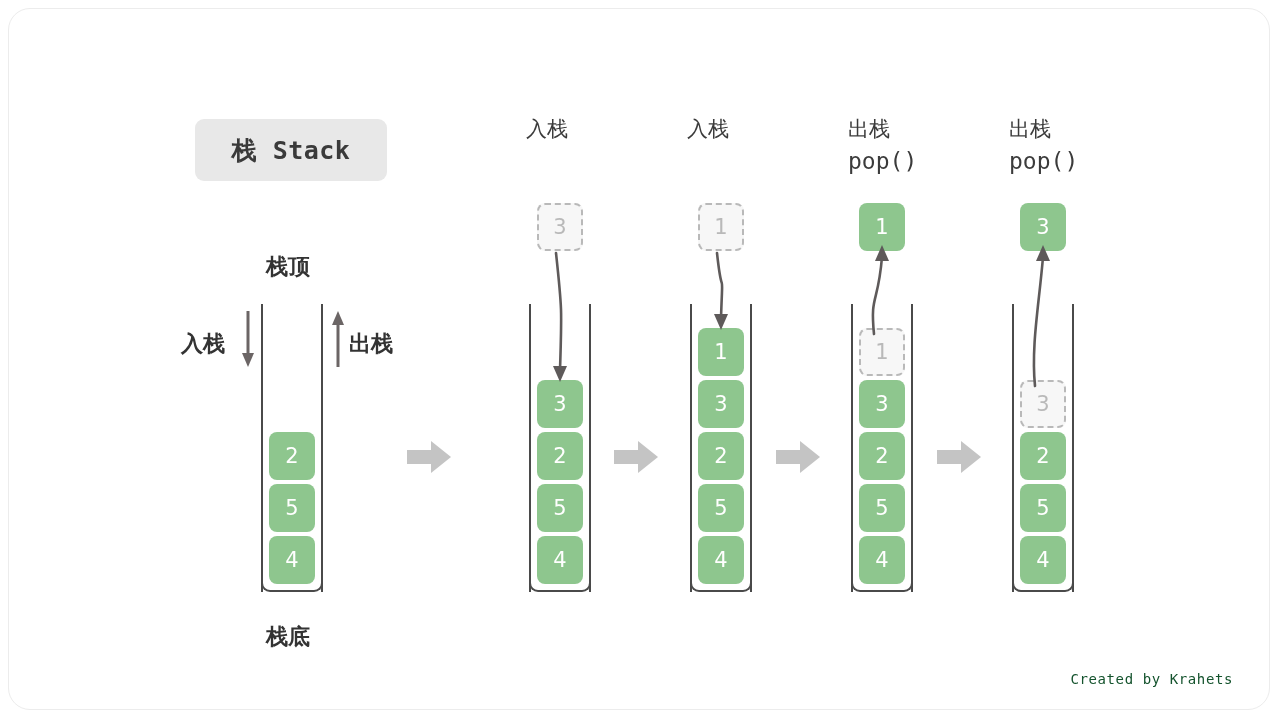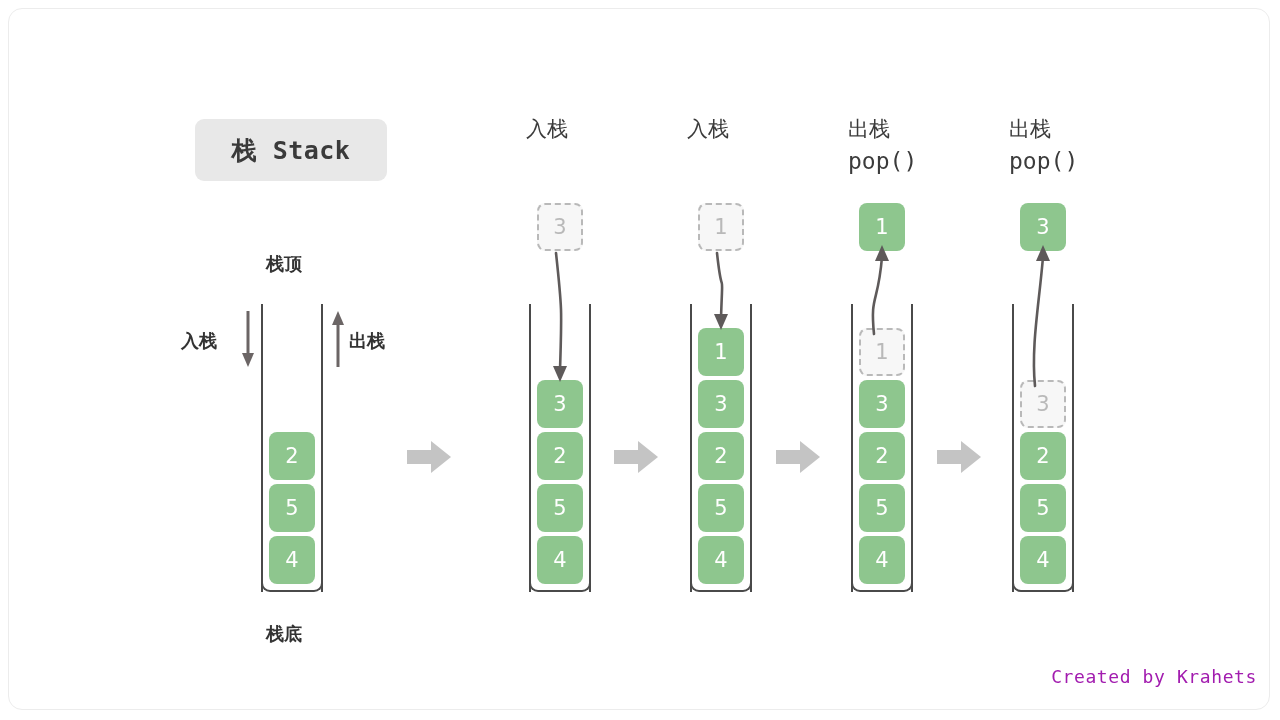--- a/index.html
+++ b/index.html
@@ -15,21 +15,21 @@
   }
 
   #card {
     position: absolute;
     left: 8px;
     top: 8px;
     width: 1262px;
     height: 702px;
     background: #ffffff;
     border: 1px solid #ececec;
-    border-radius: 14px;
+    border-radius: 22px;
     box-sizing: border-box;
     overflow: hidden;
     text-decoration: underline;
   }
 
   
   #title-chip {
     position: absolute;
     left: 186px;
     top: 110px;
@@ -47,21 +47,21 @@
     font-weight: bold;
     color: #3a3a3a;
     letter-spacing: 0.5px;
     white-space: pre;
   }
 
   
   .cn-label {
     position: absolute;
     font-family: "DejaVu Sans", "Liberation Sans", sans-serif;
-    font-size: 18px;
+    font-size: 22px;
     font-weight: bold;
     color: #333333;
     white-space: nowrap;
   }
 
   
   .col-header {
     position: absolute;
     width: 180px;
     text-align: left;
@@ -154,25 +154,25 @@
 
   
   .op-arrow {
     position: absolute;
     color: #5e5a5a;
   }
 
   
   #credit {
     position: absolute;
-    right: 12px;
+    right: 36px;
     bottom: 22px;
     font-family: "DejaVu Sans Mono", "Liberation Mono", monospace;
-    font-size: 18px;
-    color: #a21caf;
+    font-size: 14px;
+    color: #14532d;
     letter-spacing: 0.6px;
     white-space: nowrap;
   }
 </style>
 </head>
 <body>
 
 <div id="card">
 
   <div id="title-chip">

